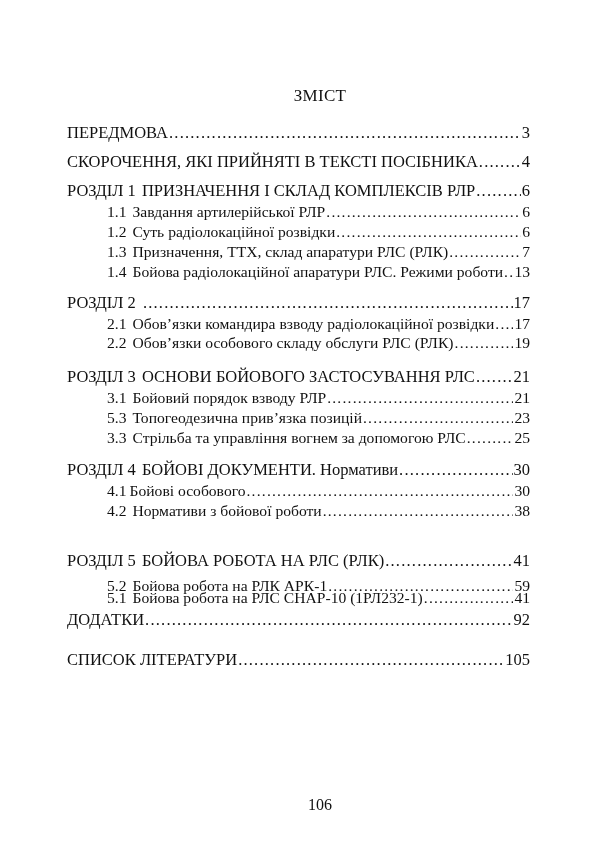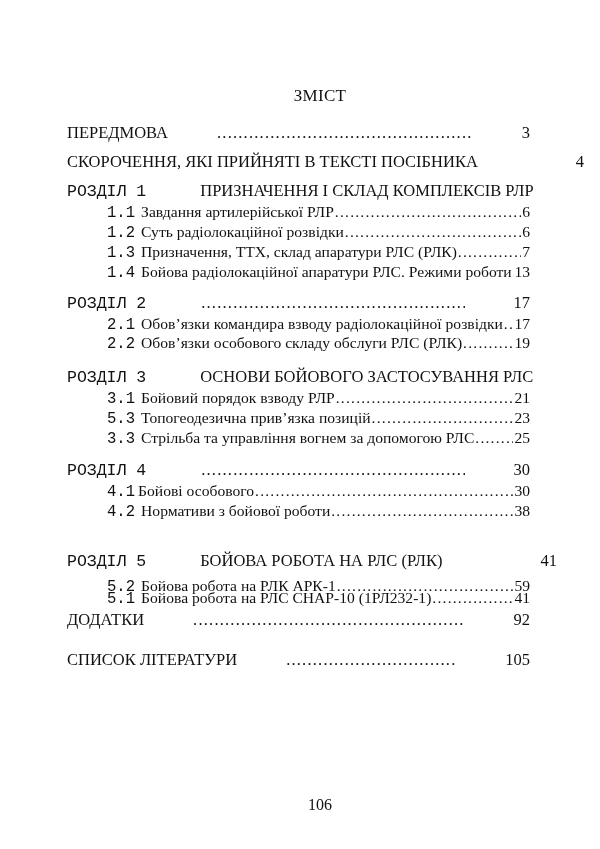--- a/index.html
+++ b/index.html
@@ -39,28 +39,27 @@
   .toc-row {
     position: absolute;
     left: 0;
     height: 20px;
     display: flex;
     align-items: baseline;
     font-size: 16.5px;
     line-height: 20px;
     white-space: nowrap;
   }
-  .toc-row.level-1 { left: 0; width: 463px; gap: 48px; }
+  .toc-row.level-1 { left: 0; width: 463px; }
   .toc-row.level-2 { left: 40px; width: 423px; font-size: 15.6px; }
   .toc-row .label {
     flex: 0 0 auto;
   }
   .toc-row .num {
     margin-right: 6px;
-    font-family: Liberation Mono, monospace;
   }
   .toc-row .dots {
     flex: 1 1 auto;
     overflow: hidden;
     white-space: nowrap;
     margin: 0 1px;
     letter-spacing: 1.2px;
   }
   .toc-row .dots::after {
     content: "................................................................................................................................................................";
@@ -171,20 +170,21 @@
     </div>
     <div class="toc-row level-2" style="top:428px">
       <span class="label num">3.3</span>
       <span class="label">Стрільба та управління вогнем за допомогою РЛС</span>
       <span class="dots"></span>
       <span class="page">25</span>
     </div>
 
     <div class="toc-row level-1" style="top:460px">
       <span class="label num">РОЗДІЛ 4</span>
+      <span class="label">БОЙОВІ ДОКУМЕНТИ. Нормативи</span>
       <span class="dots"></span>
       <span class="page">30</span>
     </div>
     <div class="toc-row level-2" style="top:481px">
       <span class="label num" style="margin-right:3px">4.1</span>
       <span class="label">Бойові особового</span>
       <span class="dots"></span>
       <span class="page">30</span>
     </div>
     <div class="toc-row level-2" style="top:501px">

